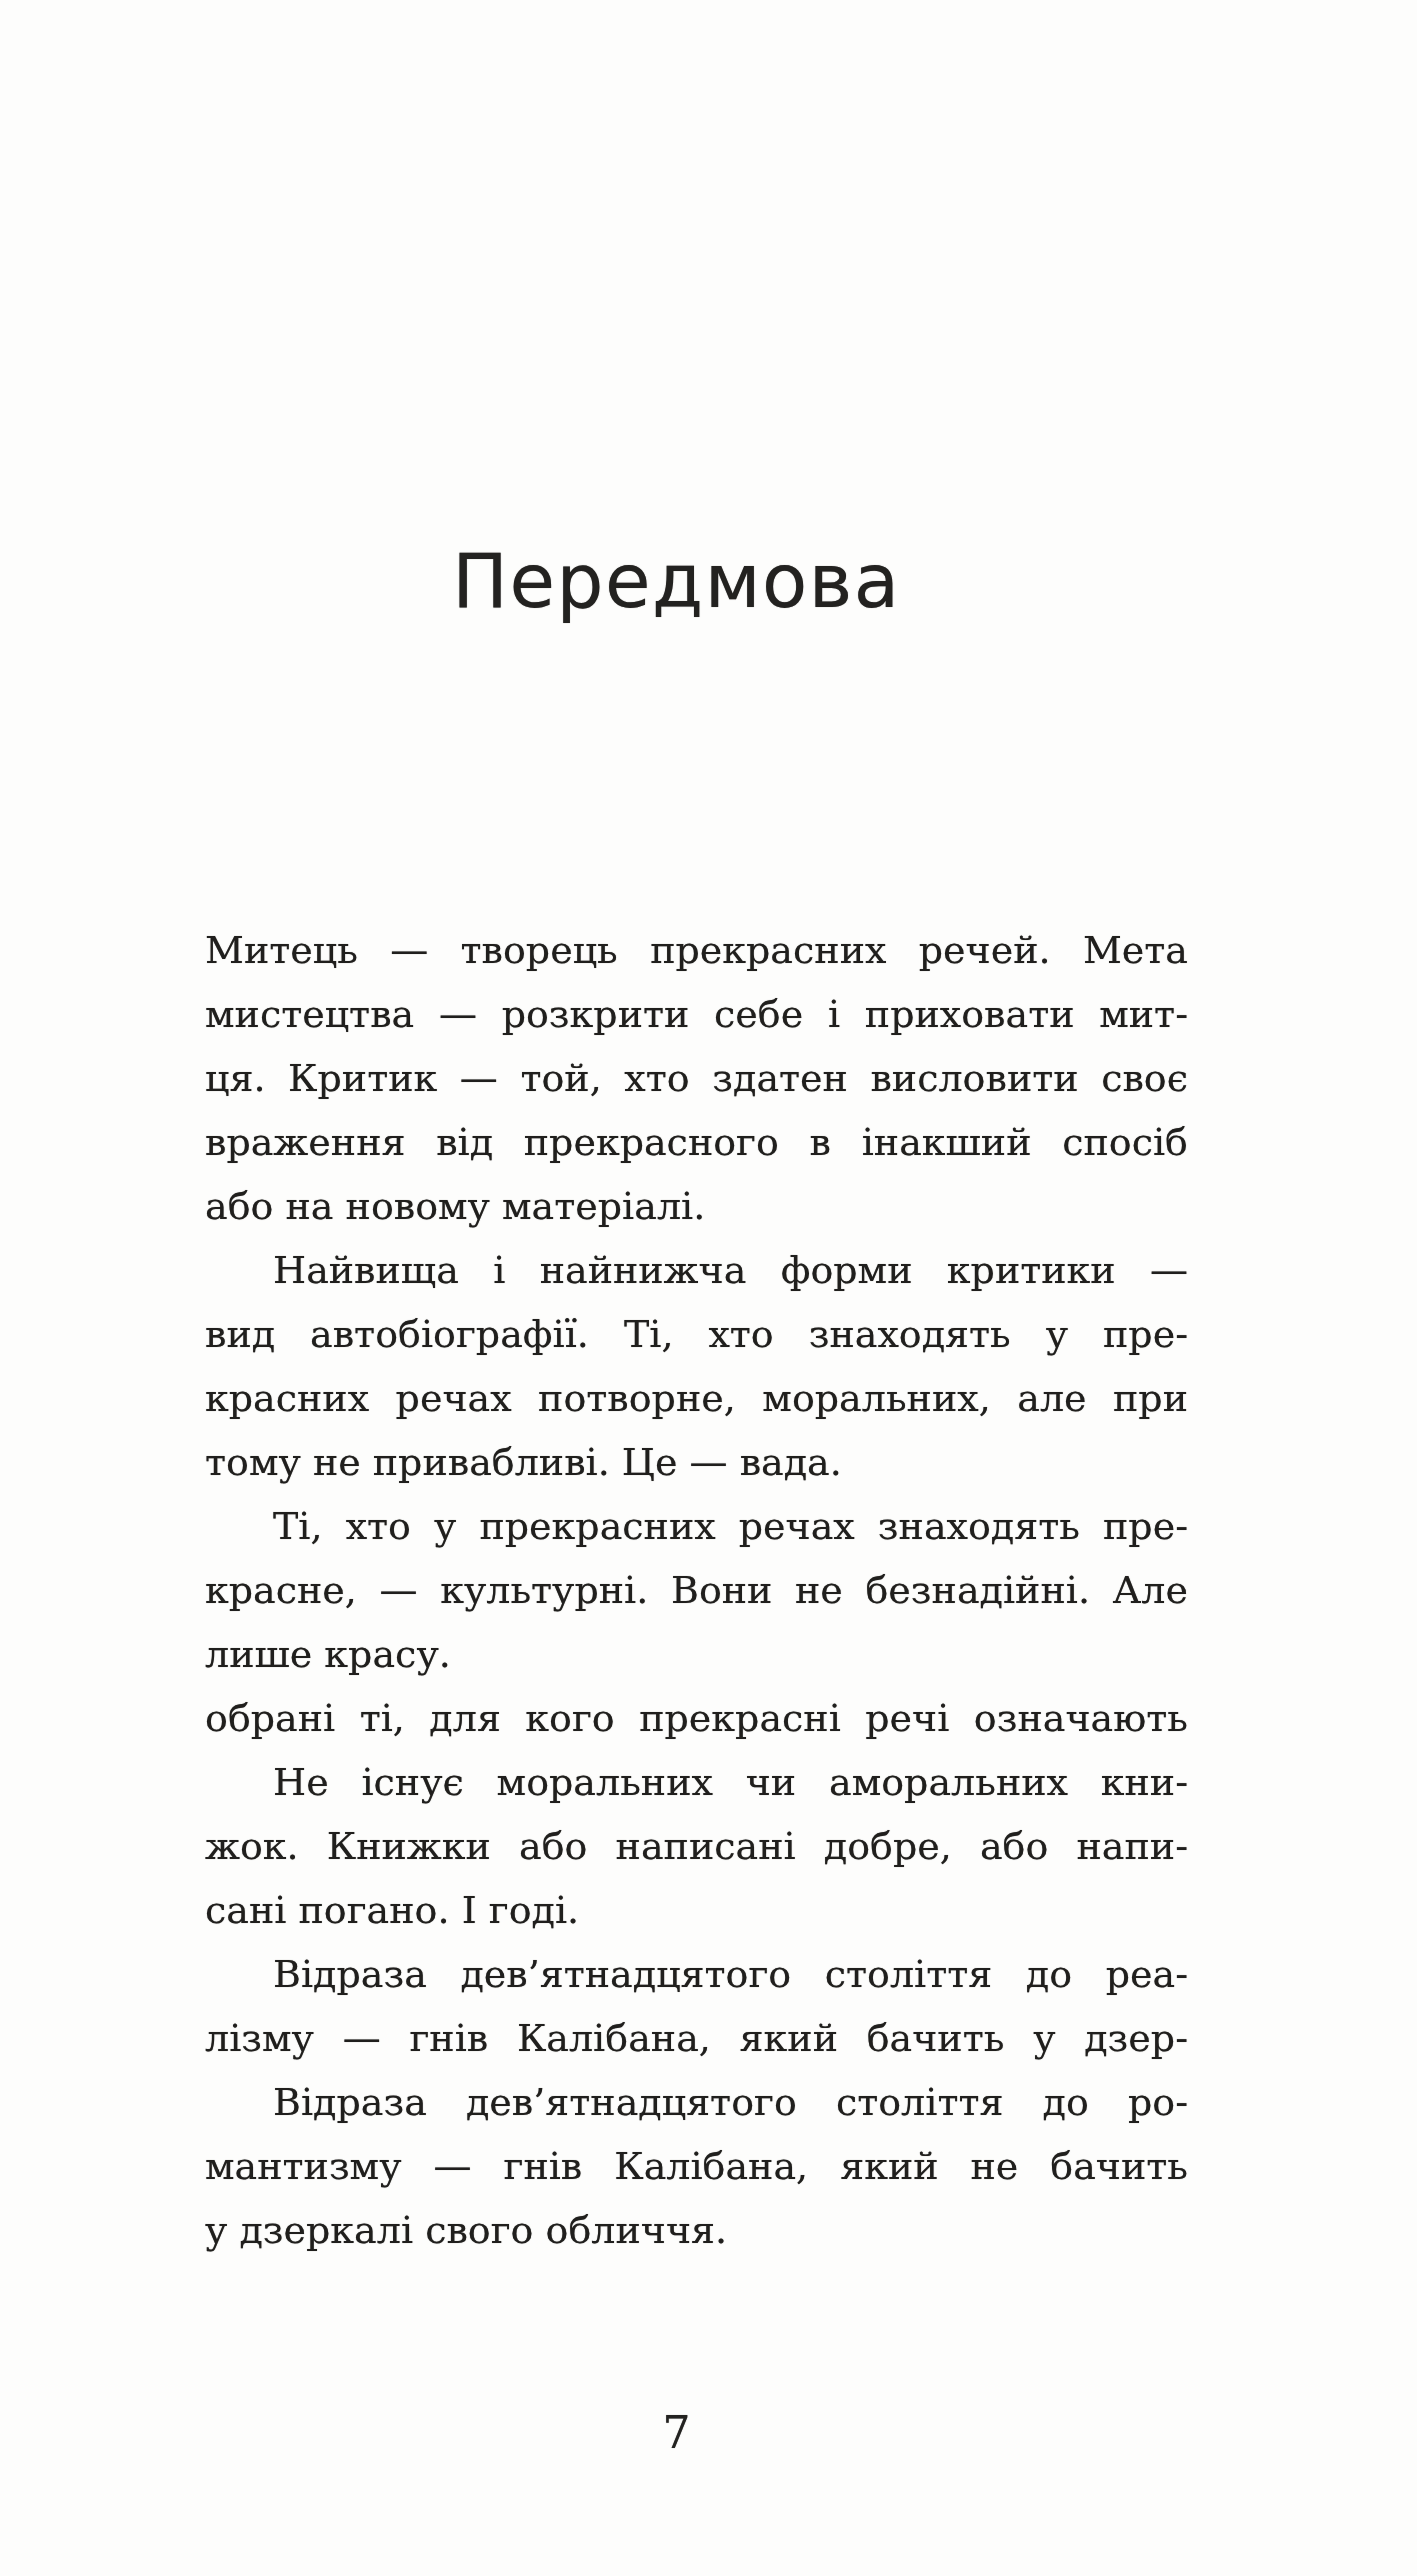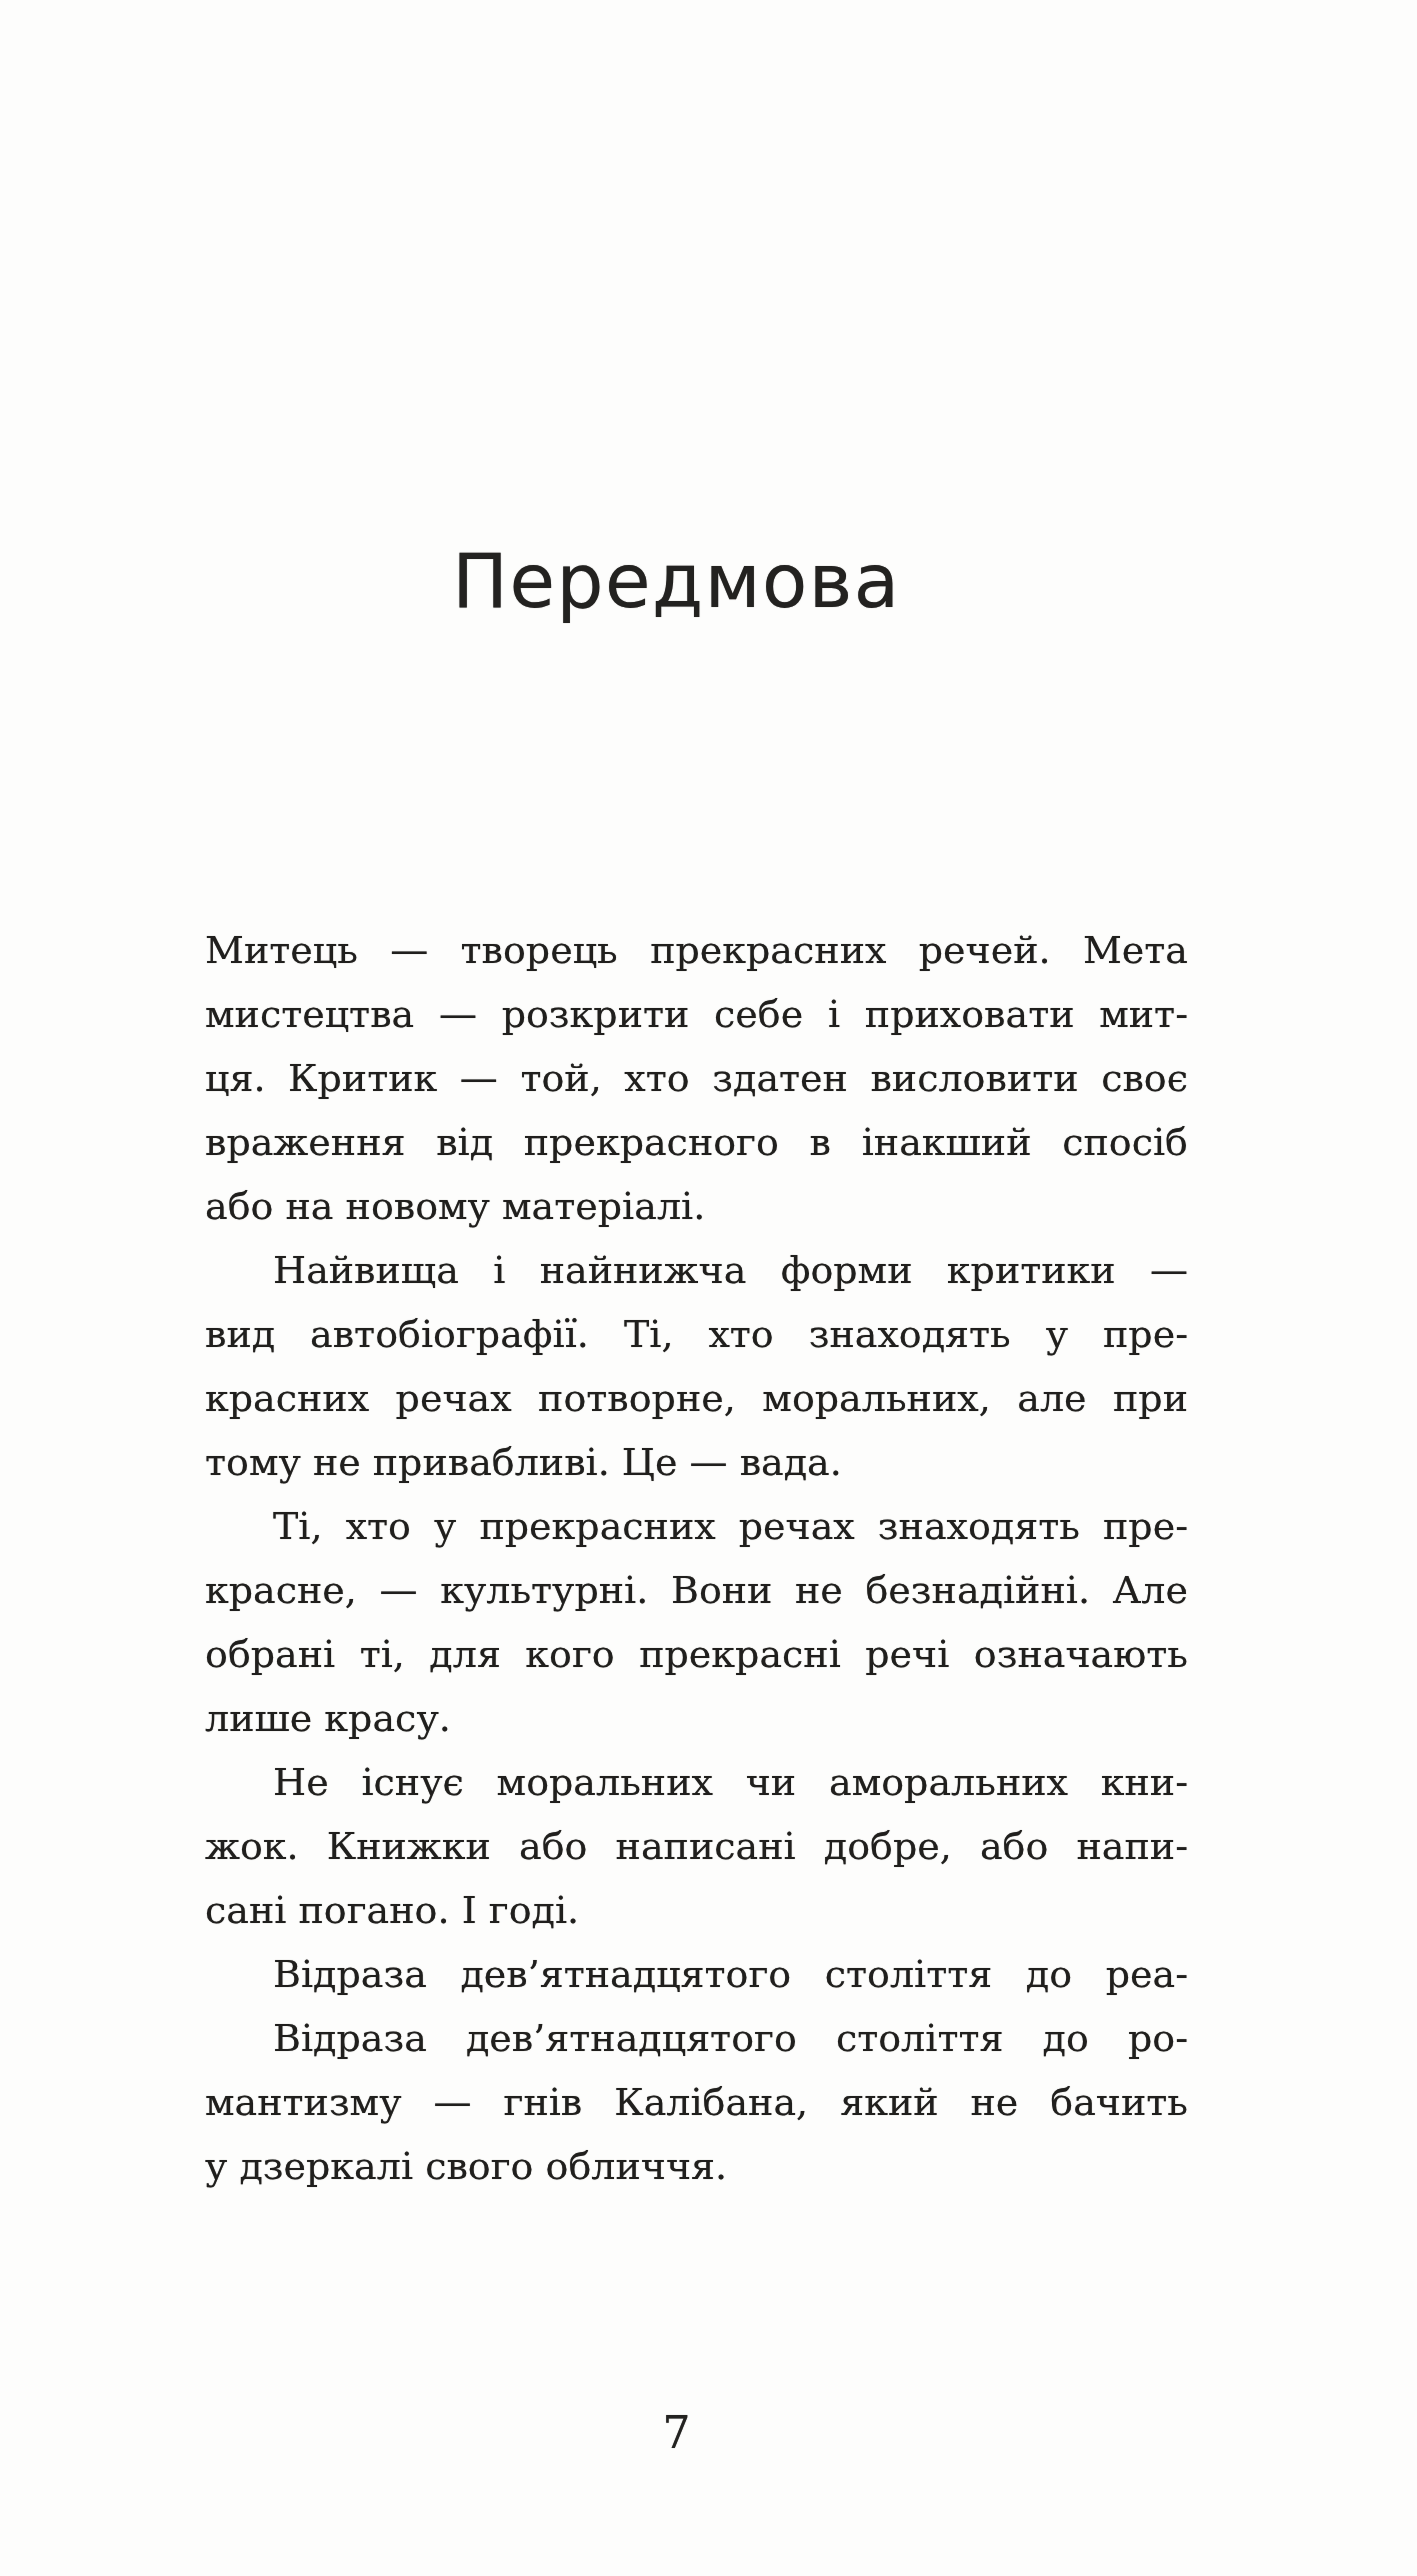--- a/index.html
+++ b/index.html
@@ -89,32 +89,33 @@
     <div class="para">
       <div class="line indent">Найвища і найнижча форми критики —</div>
       <div class="line">вид автобіографії. Ті, хто знаходять у пре-</div>
       <div class="line">красних речах потворне, моральних, але при</div>
       <div class="line last">тому не привабливі. Це — вада.</div>
     </div>
 
     <div class="para">
       <div class="line indent">Ті, хто у прекрасних речах знаходять пре-</div>
       <div class="line">красне, — культурні. Вони не безнадійні. Але</div>
+      <div class="line last">лише красу.</div>
       <div class="line">обрані ті, для кого прекрасні речі означають</div>
-      <div class="line last">лише красу.</div>
     </div>
 
     <div class="para">
       <div class="line indent">Не існує моральних чи аморальних кни-</div>
       <div class="line">жок. Книжки або написані добре, або напи-</div>
       <div class="line last">сані погано. І годі.</div>
     </div>
 
     <div class="para">
       <div class="line indent">Відраза дев’ятнадцятого століття до реа-</div>
+      <div class="line">лізму — гнів Калібана, який бачить у дзер-</div>
     </div>
 
     <div class="para">
       <div class="line indent">Відраза дев’ятнадцятого століття до ро-</div>
       <div class="line">мантизму — гнів Калібана, який не бачить</div>
       <div class="line last">у дзеркалі свого обличчя.</div>
     </div>
 
   </div>
 

